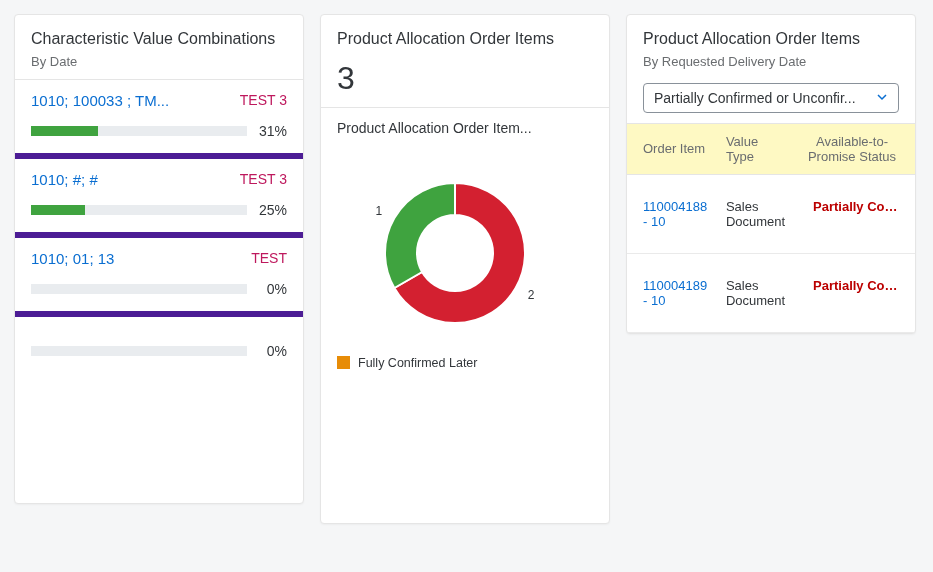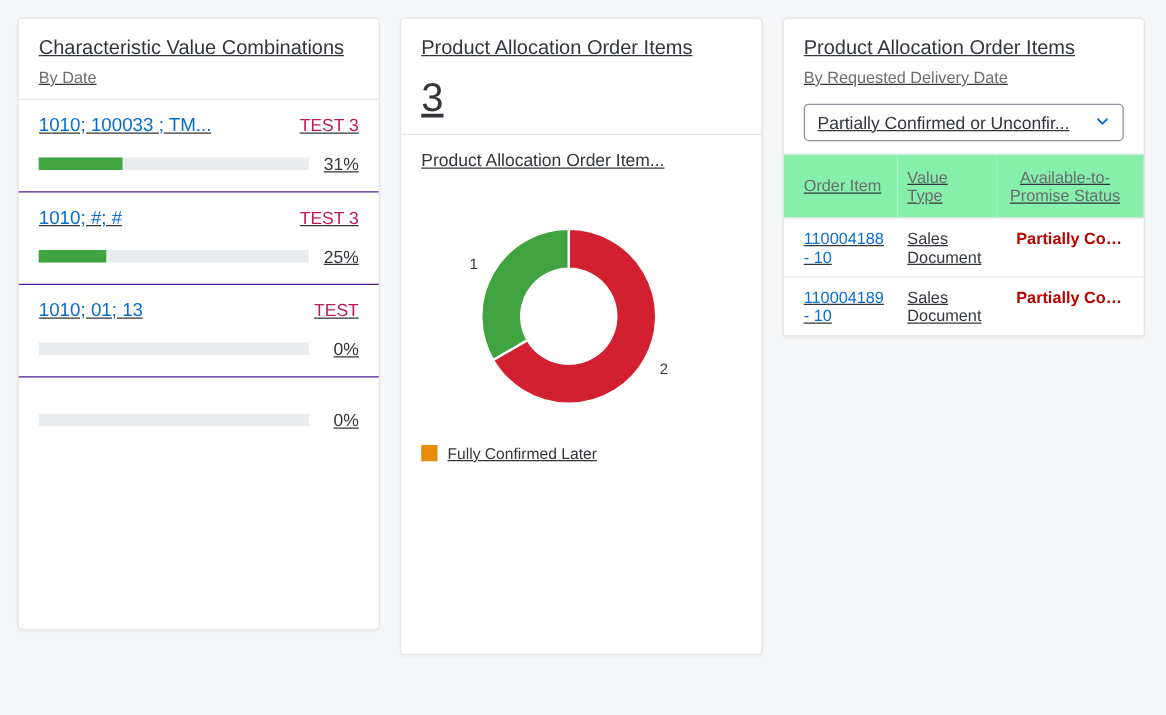--- a/index.html
+++ b/index.html
@@ -16,21 +16,20 @@
     align-items: flex-start;
   }
   .card {
     background: #fff;
     border: 1px solid #e5e5e5;
     border-radius: 4px;
     box-shadow: 0 1px 2px rgba(0,0,0,0.04);
     width: 290px;
     display: flex;
     flex-direction: column;
-    text-decoration: underline;
   }
   .card-header {
     padding: 14px 16px 10px 16px;
   }
   .card-title {
     font-size: 16px;
     font-weight: 400;
     color: #32363a;
     line-height: 1.3;
   }
@@ -43,21 +42,21 @@
     font-size: 32px;
     font-weight: 300;
     color: #32363a;
     padding: 0 16px 10px 16px;
   }
   .divider {
     border-top: 1px solid #e5e5e5;
   }
   .list-item {
     padding: 12px 16px 14px 16px;
-    border-bottom: 1px solid #4c1d95;
+    border-bottom: 6px solid #4c1d95;
   }
   .list-item:last-child { border-bottom: none; }
   .li-row {
     display: flex;
     justify-content: space-between;
     align-items: flex-start;
   }
   .li-label {
     color: #0a6ed1;
     font-size: 15px;
@@ -139,27 +138,27 @@
     border-collapse: collapse;
     font-size: 13px;
   }
   thead th {
     text-align: left;
     font-weight: 400;
     color: #6a6d70;
     padding: 10px 8px;
     border-top: 1px solid #e5e5e5;
     border-bottom: 1px solid #e5e5e5;
-    background: #86efac;
+    background: #fef9c3;
     vertical-align: middle;
   }
   thead th:first-child { padding-left: 16px; }
   thead th:last-child { padding-right: 16px; text-align: center; }
   tbody td {
-    padding: 8px 8px;
+    padding: 24px 8px;
     border-bottom: 1px solid #eaeaea;
     vertical-align: top;
   }
   tbody td:first-child { padding-left: 16px; }
   tbody td:last-child { padding-right: 16px; text-align: right; }
   .link { color: #0a6ed1; }
   .status-red {
     color: #bb0000;
     font-weight: 700;
     white-space: nowrap;

